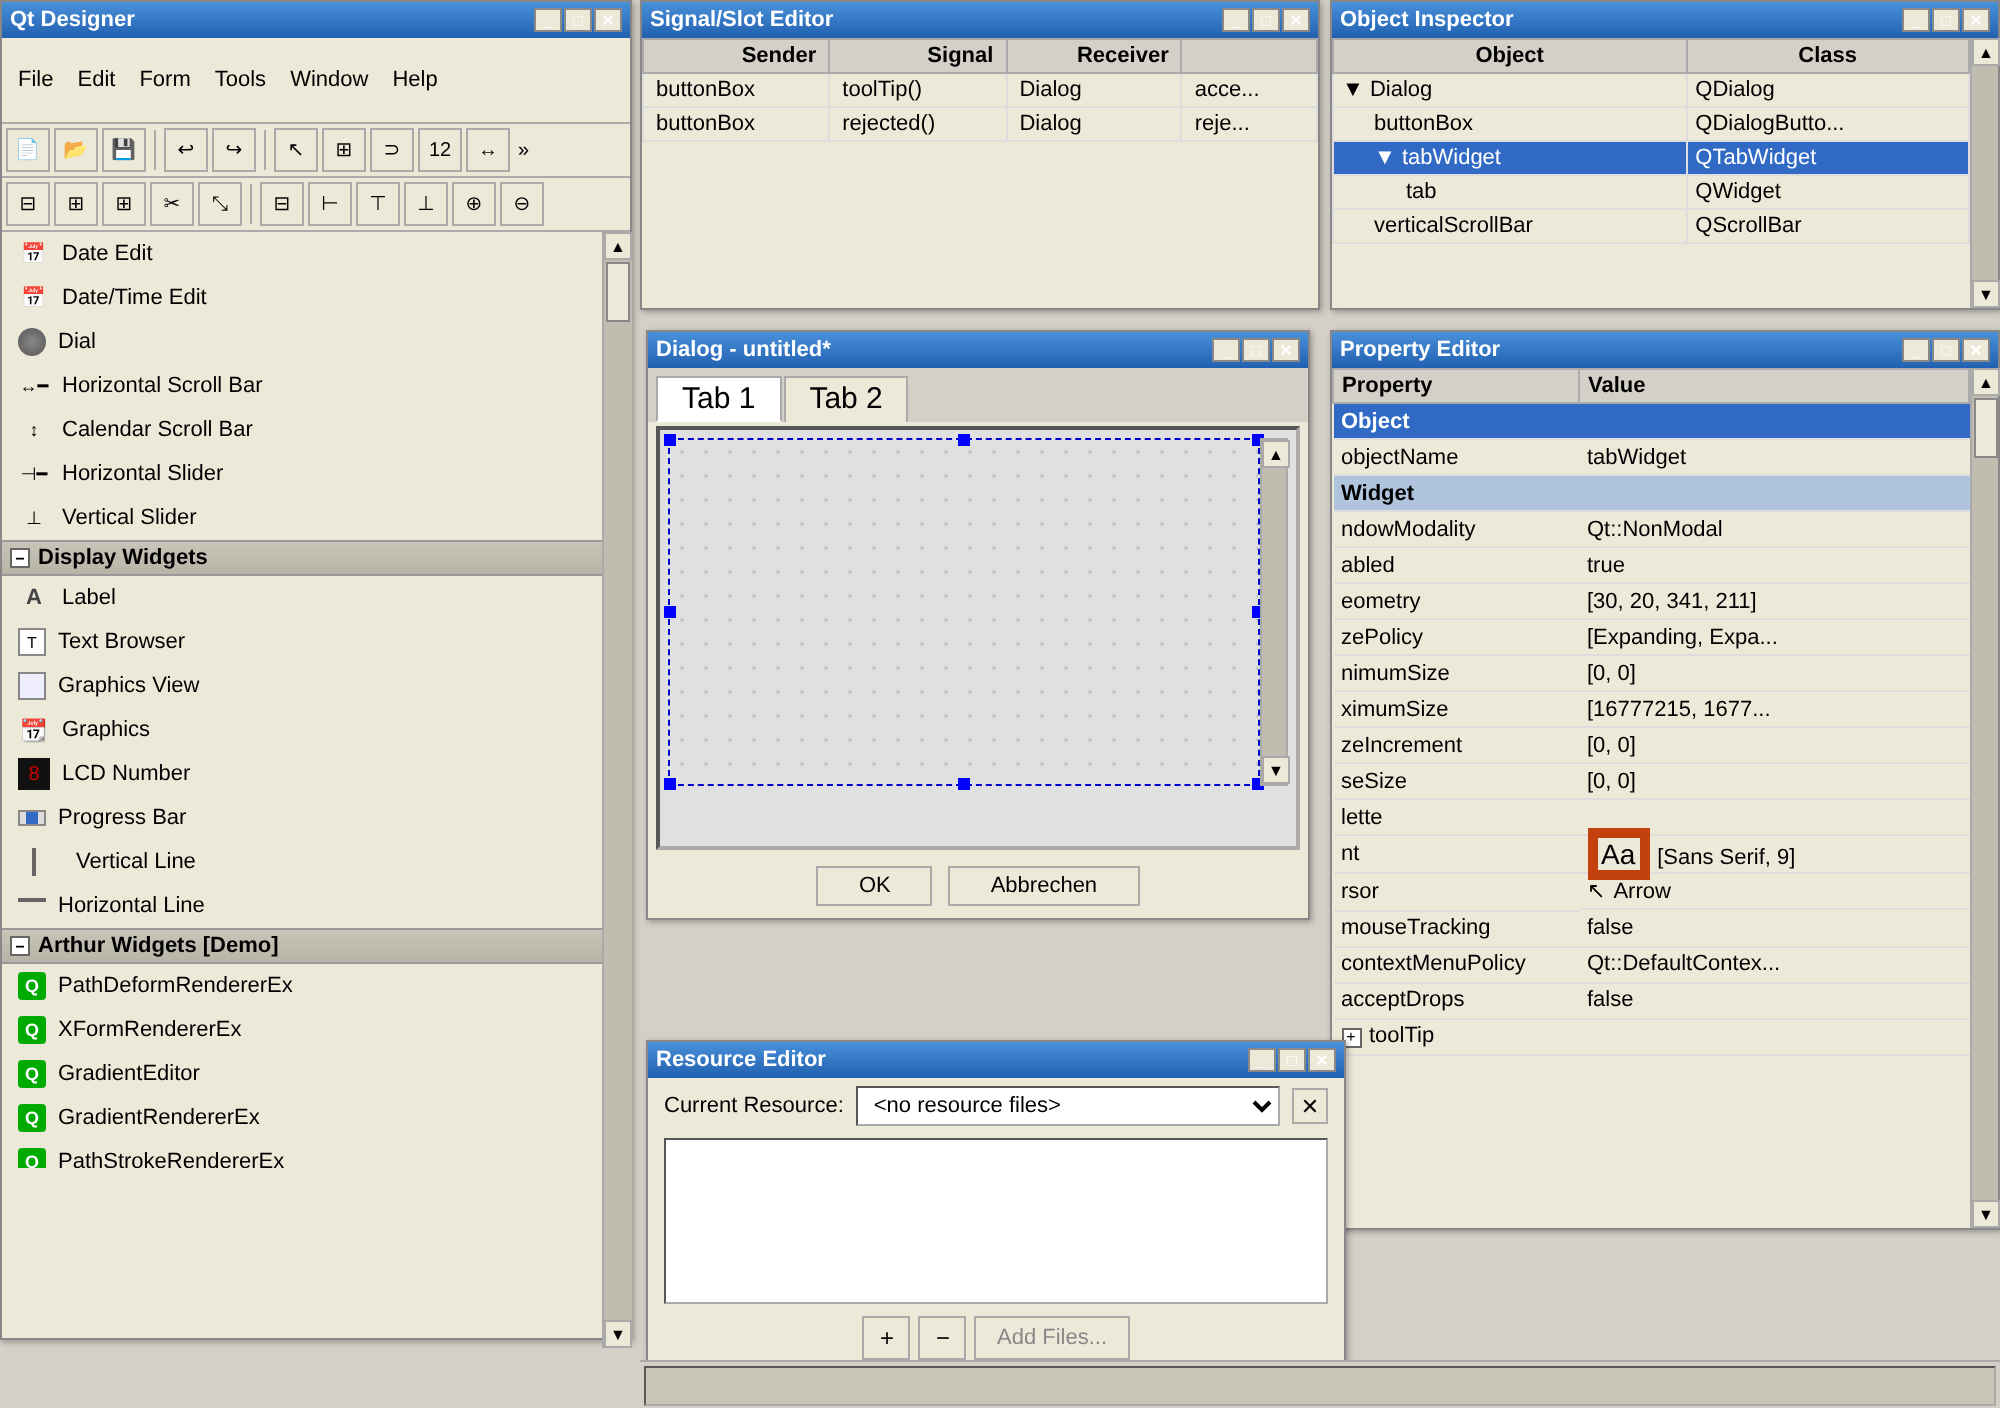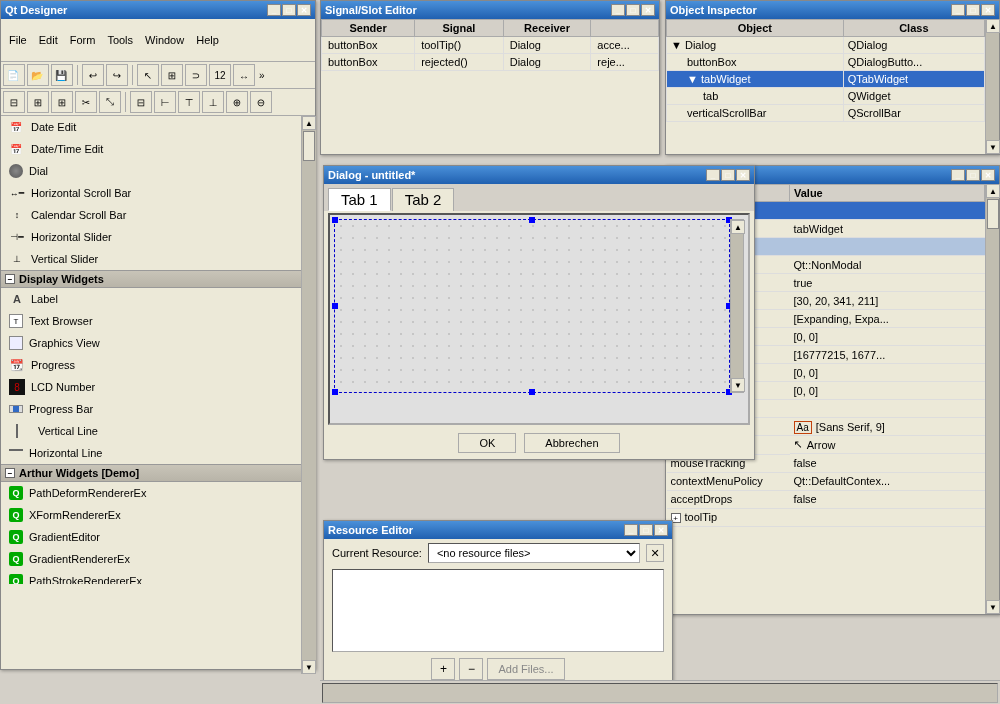--- a/index.html
+++ b/index.html
@@ -109,21 +109,21 @@
     }
     .signal-table {
       width: 100%;
       border-collapse: collapse;
       font-size: 11px;
     }
     .signal-table th {
       background: #d4d0c8;
       border: 1px solid #aaa;
       padding: 2px 6px;
-      text-align: center;
+      text-align: right;
     }
     .signal-table td {
       border: 1px solid #ddd;
       padding: 2px 6px;
     }
 
     
     #object-inspector {
       left: 665px; top: 0; width: 335px; height: 155px;
     }
@@ -154,21 +154,21 @@
     .prop-table td {
       border-bottom: 1px solid #ddd;
       padding: 1px 4px;
       height: 18px;
     }
     .prop-table td:first-child { width: 140px; }
     .prop-table td:last-child { width: 195px; }
 
     
     #dialog-window {
-      left: 323px; top: 165px; width: 432px; height: 295px;
+      left: 323px; top: 165px; width: 332px; height: 295px;
     }
     #dialog-window .window-titlebar {
       background: linear-gradient(to bottom, #4a90d9, #2060b0);
     }
     .tab-bar {
       display: flex;
       background: #d4d0c8;
       padding: 4px 0 0 4px;
       gap: 1px;
     }
@@ -393,21 +393,21 @@
       <div class="widget-item">
         <div class="widget-icon" style="border:1px solid #888;background:white;width:14px;height:14px;font-size:8px;display:flex;align-items:center;justify-content:center;">T</div>
         <span>Text Browser</span>
       </div>
       <div class="widget-item">
         <div class="widget-icon" style="border:1px solid #888;background:#eef;width:14px;height:14px;"></div>
         <span>Graphics View</span>
       </div>
       <div class="widget-item">
         <div class="widget-icon" style="font-size:11px;">📆</div>
-        <span>Progress</span>
+        <span>Graphics</span>
       </div>
       <div class="widget-item">
         <div class="widget-icon" style="font-size:10px;color:#c00;background:#111;padding:0 1px;">8</div>
         <span>LCD Number</span>
       </div>
       <div class="widget-item">
         <div class="widget-icon" style="border:1px solid #888;background:#ddd;width:14px;height:8px;position:relative;">
             <div style="width:50%;height:100%;background:#316ac5;"></div>
           </div>
         <span>Progress Bar</span>
@@ -615,21 +615,21 @@
           <tr>
             <td>seSize</td>
             <td>[0, 0]</td>
           </tr>
           <tr>
             <td>lette</td>
             <td></td>
           </tr>
           <tr>
             <td>nt</td>
-            <td><span style="background:#ece9d8;border:1px solid #c2410c;padding:0 2px;margin-right:4px;font-size:10px;">Aa</span>[Sans Serif, 9]</td>
+            <td><span style="background:#ece9d8;border:5px solid #c2410c;padding:0 2px;margin-right:4px;font-size:14px;">Aa</span>[Sans Serif, 9]</td>
           </tr>
           <tr>
             <td>rsor</td>
             <td style="display:flex;align-items:center;gap:4px;"><span style="font-size:11px;">↖</span> Arrow</td>
           </tr>
           <tr>
             <td>mouseTracking</td>
             <td>false</td>
           </tr>
           <tr>

